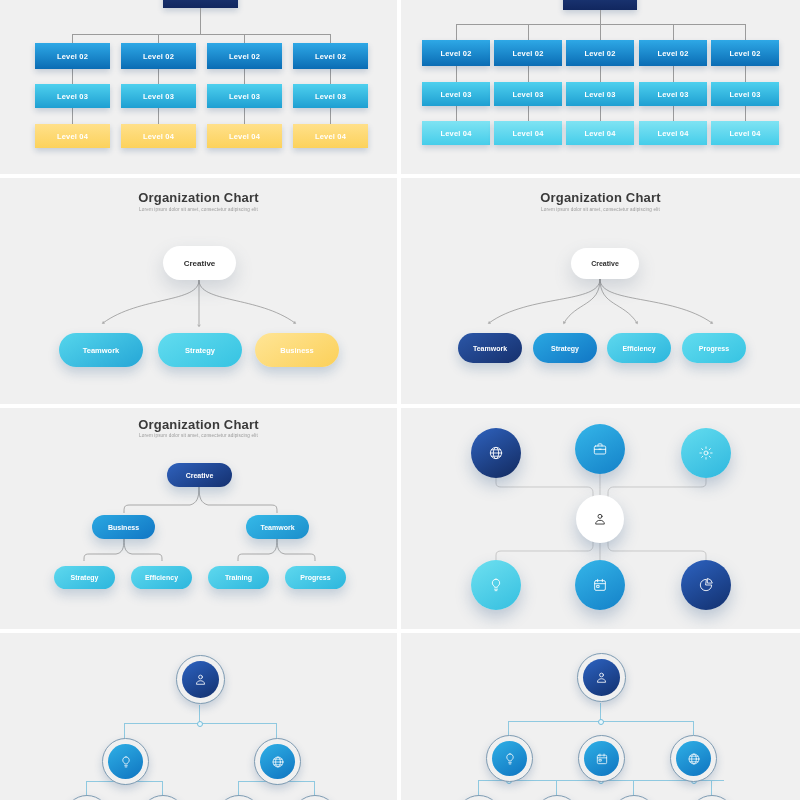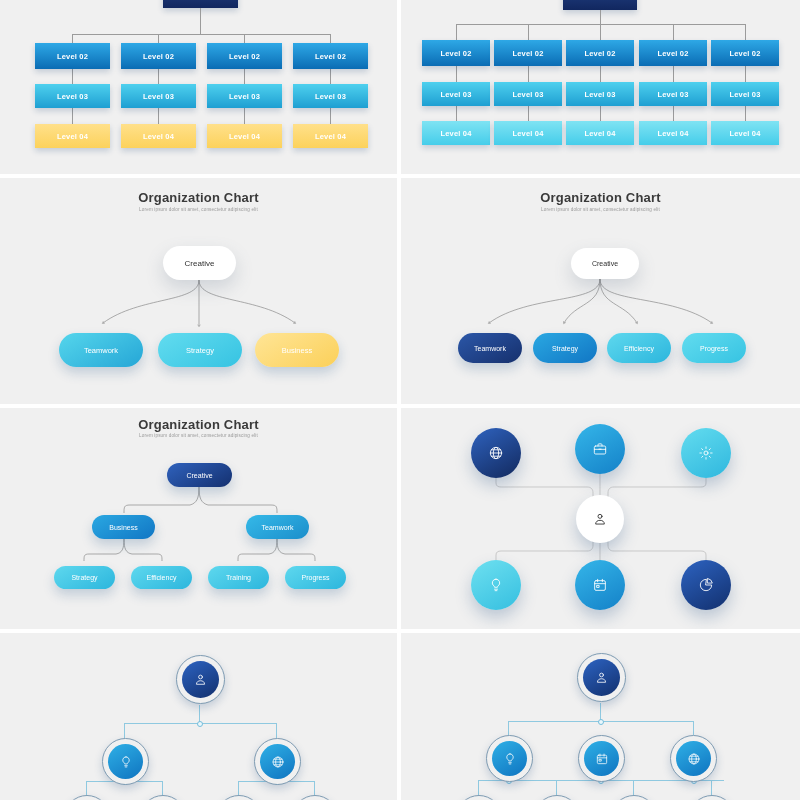--- a/index.html
+++ b/index.html
@@ -33,21 +33,21 @@
   .box.lv4y{background:linear-gradient(180deg,#ffe08a 0%,#fcd25c 100%);}
   .box.lv4c{background:linear-gradient(180deg,#7fe3f3 0%,#45cdea 100%);}
 
   
   .ln{position:absolute;background:#9b9b9b;}
   .lnv{width:1px;}
   .lnh{height:1px;}
 
   
   .pill{position:absolute;display:flex;align-items:center;justify-content:center;
-        border-radius:999px;color:#ffffff;font-size:7.5px;font-weight:normal;
+        border-radius:999px;color:#ffffff;font-size:7.5px;font-weight:bold;
         box-shadow:0 6px 12px rgba(30,80,130,.22);}
   .pill.white{background:#ffffff;color:#2f2f2f;box-shadow:0 8px 18px rgba(90,110,130,.22);}
   .pill.navydk{background:linear-gradient(150deg,#2b57a8 0%,#16306d 100%);}
   .pill.blue{background:linear-gradient(150deg,#2aa8e2 0%,#1176c4 100%);}
   .pill.blue2{background:linear-gradient(150deg,#35b9e8 0%,#1b8ecb 100%);}
   .pill.cyan{background:linear-gradient(150deg,#5ed8ee 0%,#2cb6dd 100%);}
   .pill.cyan2{background:linear-gradient(150deg,#62dcef 0%,#36c3e2 100%);}
   .pill.teal{background:linear-gradient(150deg,#55d6ec 0%,#25a6d6 100%);}
   .pill.yellow{background:linear-gradient(150deg,#ffe596 0%,#fbd059 100%);}
   .pill.royal{background:linear-gradient(150deg,#2f62bd 0%,#14306f 100%);}

